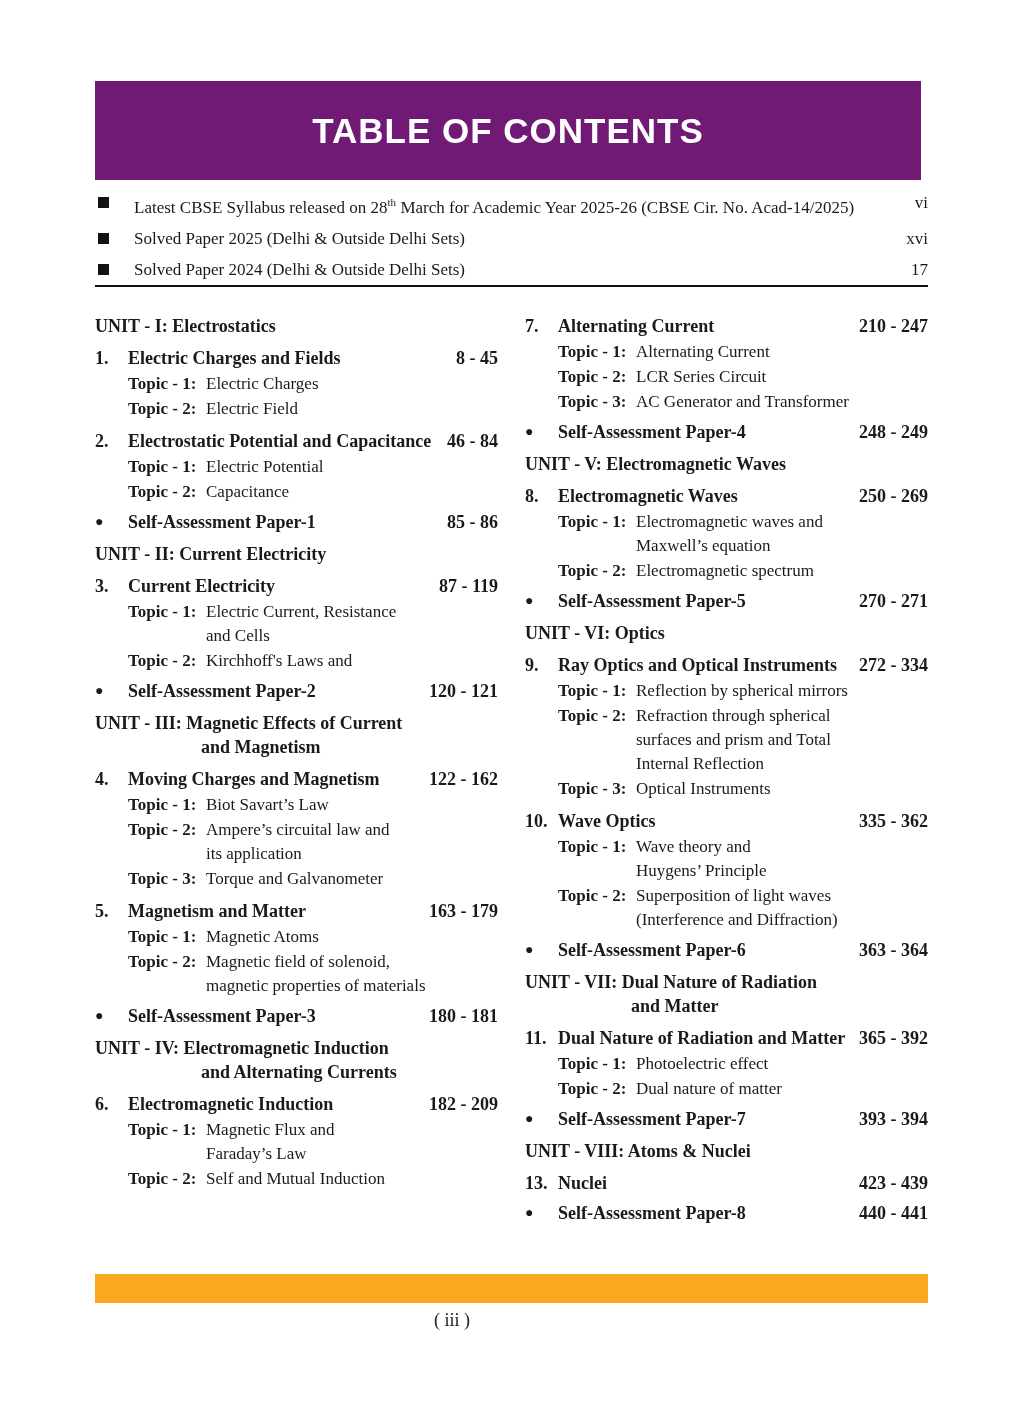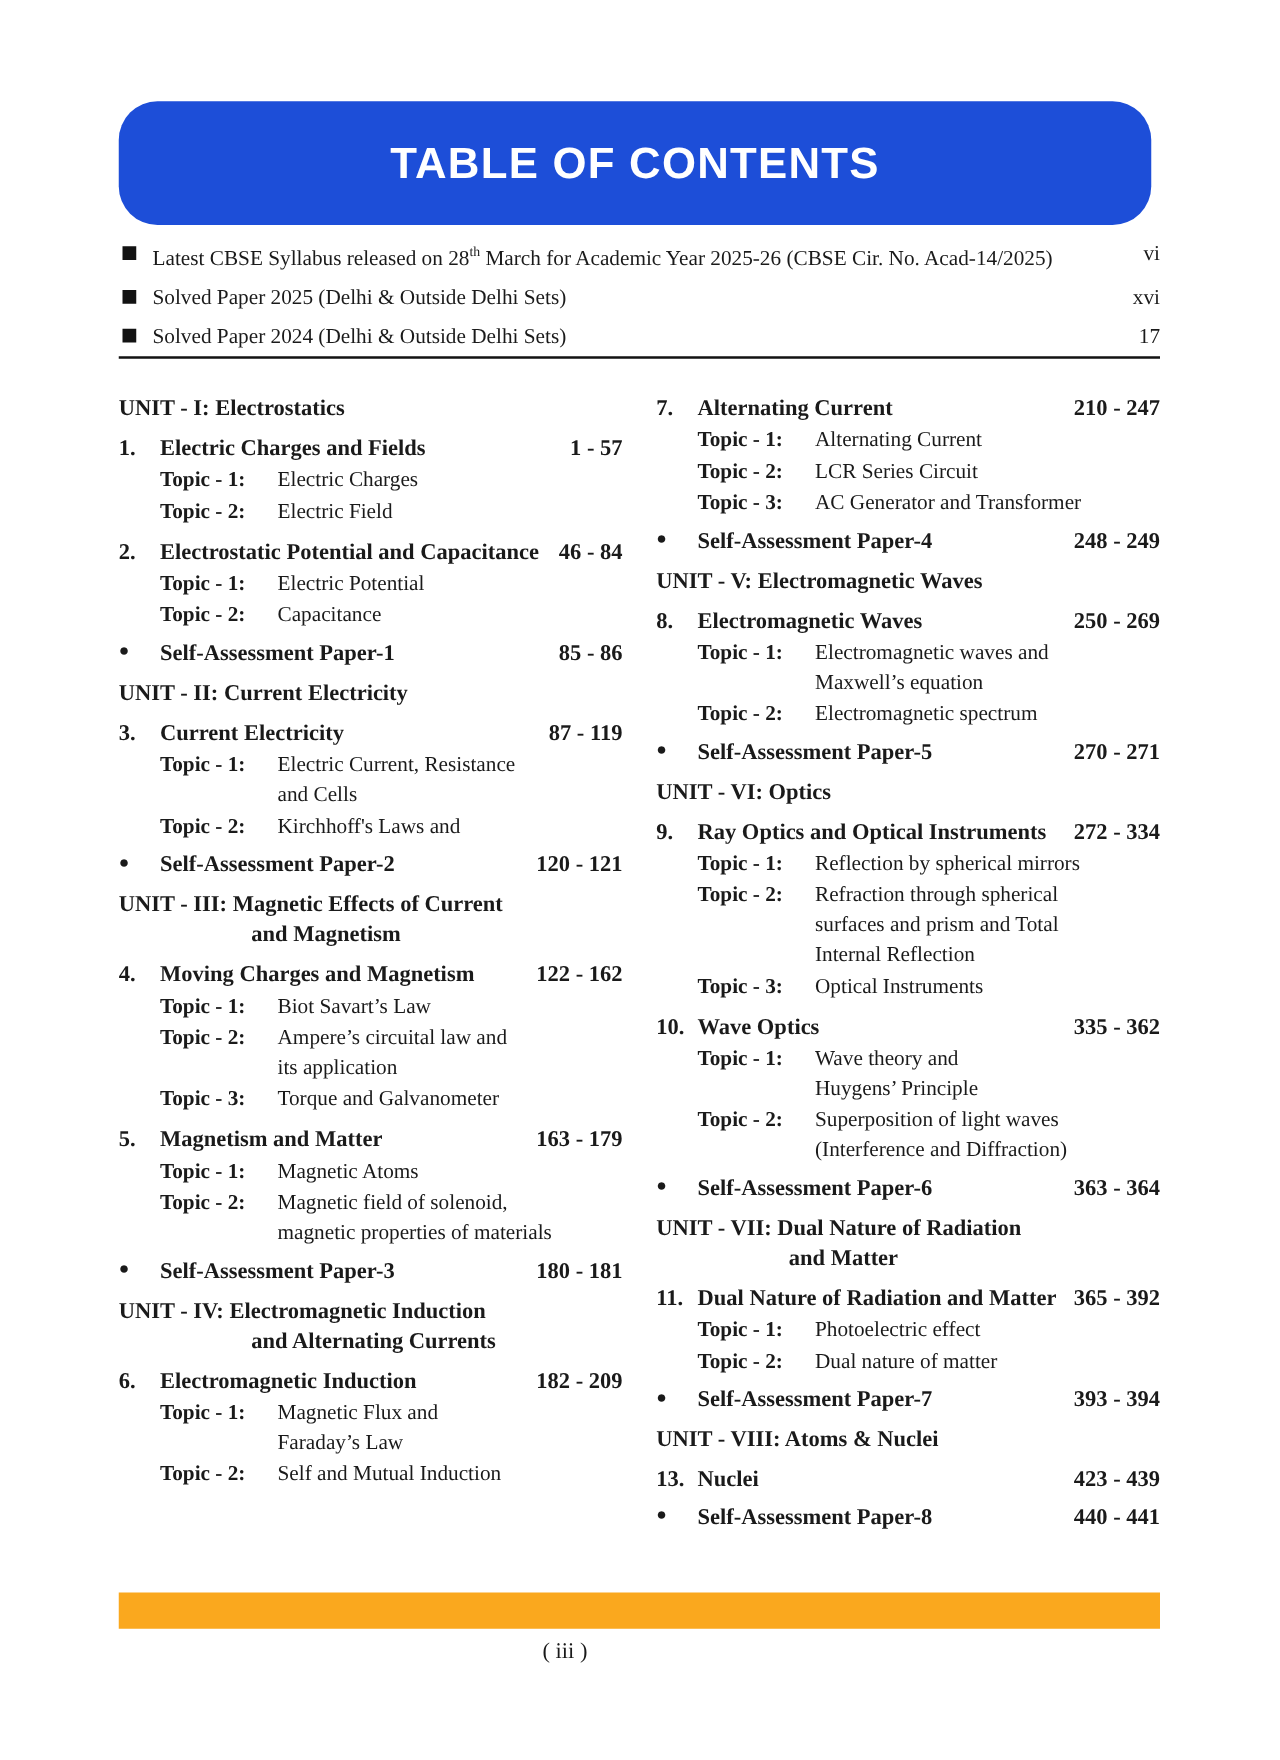--- a/index.html
+++ b/index.html
@@ -7,59 +7,59 @@
   body { width:1024px; height:1408px; position:relative; font-family:"Liberation Serif", serif; color:#1a1a1a; }
 
   .page { position:absolute; inset:0; background:#fff; }
 
   .banner { position:absolute; left:95px; top:81px; width:826px; height:99px;
             display:flex; align-items:center; justify-content:center; }
   .banner-title { font-family:"Liberation Sans", sans-serif; font-weight:bold;
                   font-size:35px; color:#ffffff; letter-spacing:1px; }
 
   .front-matter { position:absolute; left:95px; top:192px; width:833px; }
-  .fm-row { display:flex; align-items:flex-start; font-size:17px; line-height:21px; margin-bottom:10px; }
+  .fm-row { display:flex; align-items:flex-start; font-size:17px; line-height:21px; margin-bottom:10px;gap:12px; }
   .fm-bullet { width:11px; height:11px; background:#121212; flex:none; margin:5px 13px 0 3px; }
   .fm-text { flex:1; padding-right:10px; }
   .fm-text sup { font-size:11px; }
   .fm-page { flex:none; }
 
   .divider { position:absolute; left:95px; top:285px; width:833px; height:2px; background:#121212; }
 
   .toc { position:absolute; left:95px; top:306px; width:833px; display:flex; }
   .col { width:403px; }
   .col.right { margin-left:27px; }
 
   .unit { font-weight:bold; font-size:18px; line-height:24px; margin:8px 0 2px; }
   .unit .cont { padding-left:106px; }
 
   .chapter { display:flex; font-weight:bold; font-size:18px; line-height:24px; margin:8px 0 2px; }
   .chapter .num { width:33px; flex:none; }
   .chapter .title { flex:1; padding-right:6px; }
   .chapter .pages { flex:none; white-space:nowrap; }
 
-  .topic { display:flex; padding-left:33px; font-size:17px; line-height:24px; margin:1px 0;gap:16px; }
+  .topic { display:flex; padding-left:33px; font-size:17px; line-height:24px; margin:1px 0; }
   .topic .label { font-weight:bold; flex:none; min-width:78px; }
   .topic .lines { flex:1; }
 
   .assessment { display:flex; font-weight:bold; font-size:18px; line-height:24px; margin:6px 0 2px; }
   .assessment .bullet-cell { width:33px; flex:none; font-size:14px; }
   .assessment .title { flex:1; padding-right:6px; }
   .assessment .pages { flex:none; white-space:nowrap; }
 
   .footer-bar { position:absolute; left:95px; top:1274px; width:833px; height:29px; }
   .page-number { position:absolute; left:0; top:1308px; width:904px; text-align:center;
                  font-size:18px; line-height:24px; }
 </style>
 </head>
 <body>
 
 <div class="page">
 
-  <div class="banner" style="background: #1d4ed8; border-radius: 31px;">
+  <div class="banner" style="background: #701a75;">
     <div class="banner-title">TABLE OF CONTENTS</div>
   </div>
 
   <div class="front-matter">
       <div class="fm-row">
         <span class="fm-bullet"></span>
         <span class="fm-text"><span>Latest CBSE Syllabus released on 28</span><sup>th</sup><span> March for Academic Year 2025-26 (CBSE Cir. No. Acad-14/2025)</span></span>
         <span class="fm-page">vi</span>
       </div>
       <div class="fm-row">
@@ -77,21 +77,21 @@
   <div class="divider"></div>
 
   <div class="toc">
     <div class="col left" id="col-left">
         <div class="unit">
           <div class="first">UNIT - I: Electrostatics</div>
         </div>
         <div class="chapter">
           <span class="num">1.</span>
           <span class="title">Electric Charges and Fields</span>
-          <span class="pages">1 - 57</span>
+          <span class="pages">8 - 45</span>
         </div>
         <div class="topic">
           <span class="label">Topic - 1:</span>
           <span class="lines">
             <div>Electric Charges</div>
           </span>
         </div>
         <div class="topic">
           <span class="label">Topic - 2:</span>
           <span class="lines">

